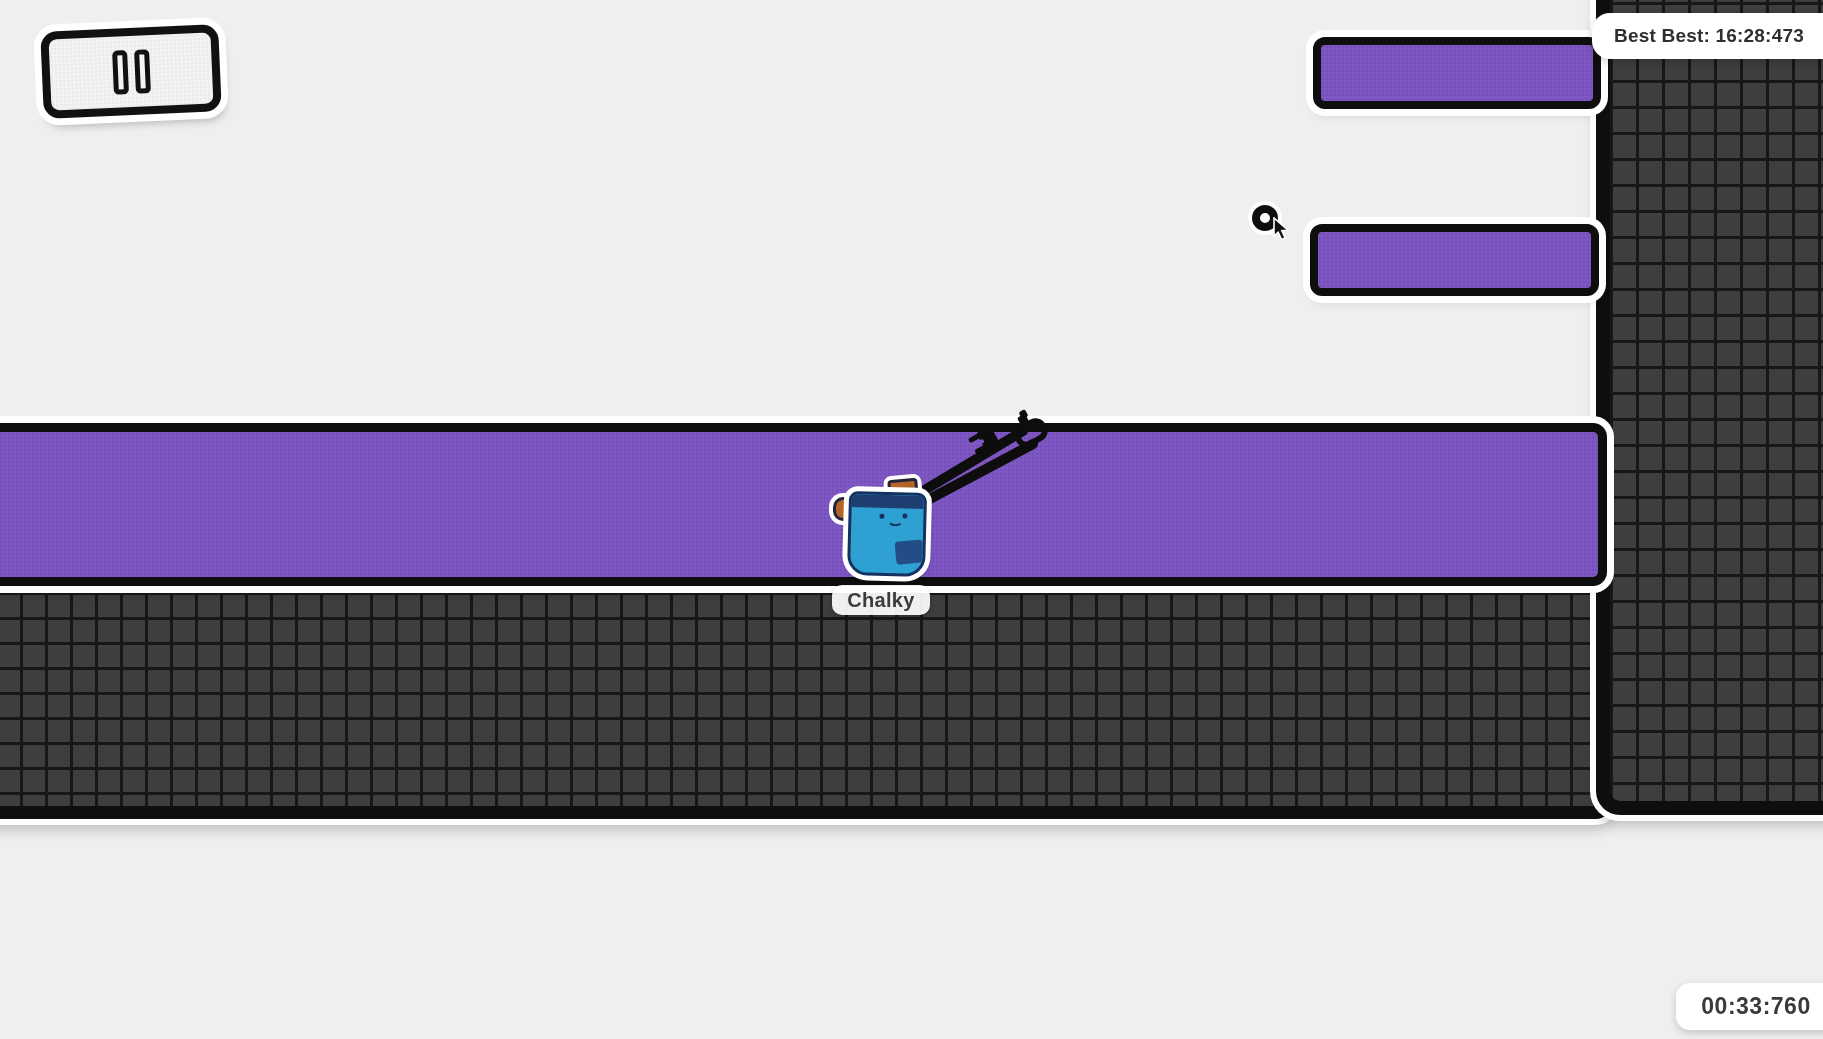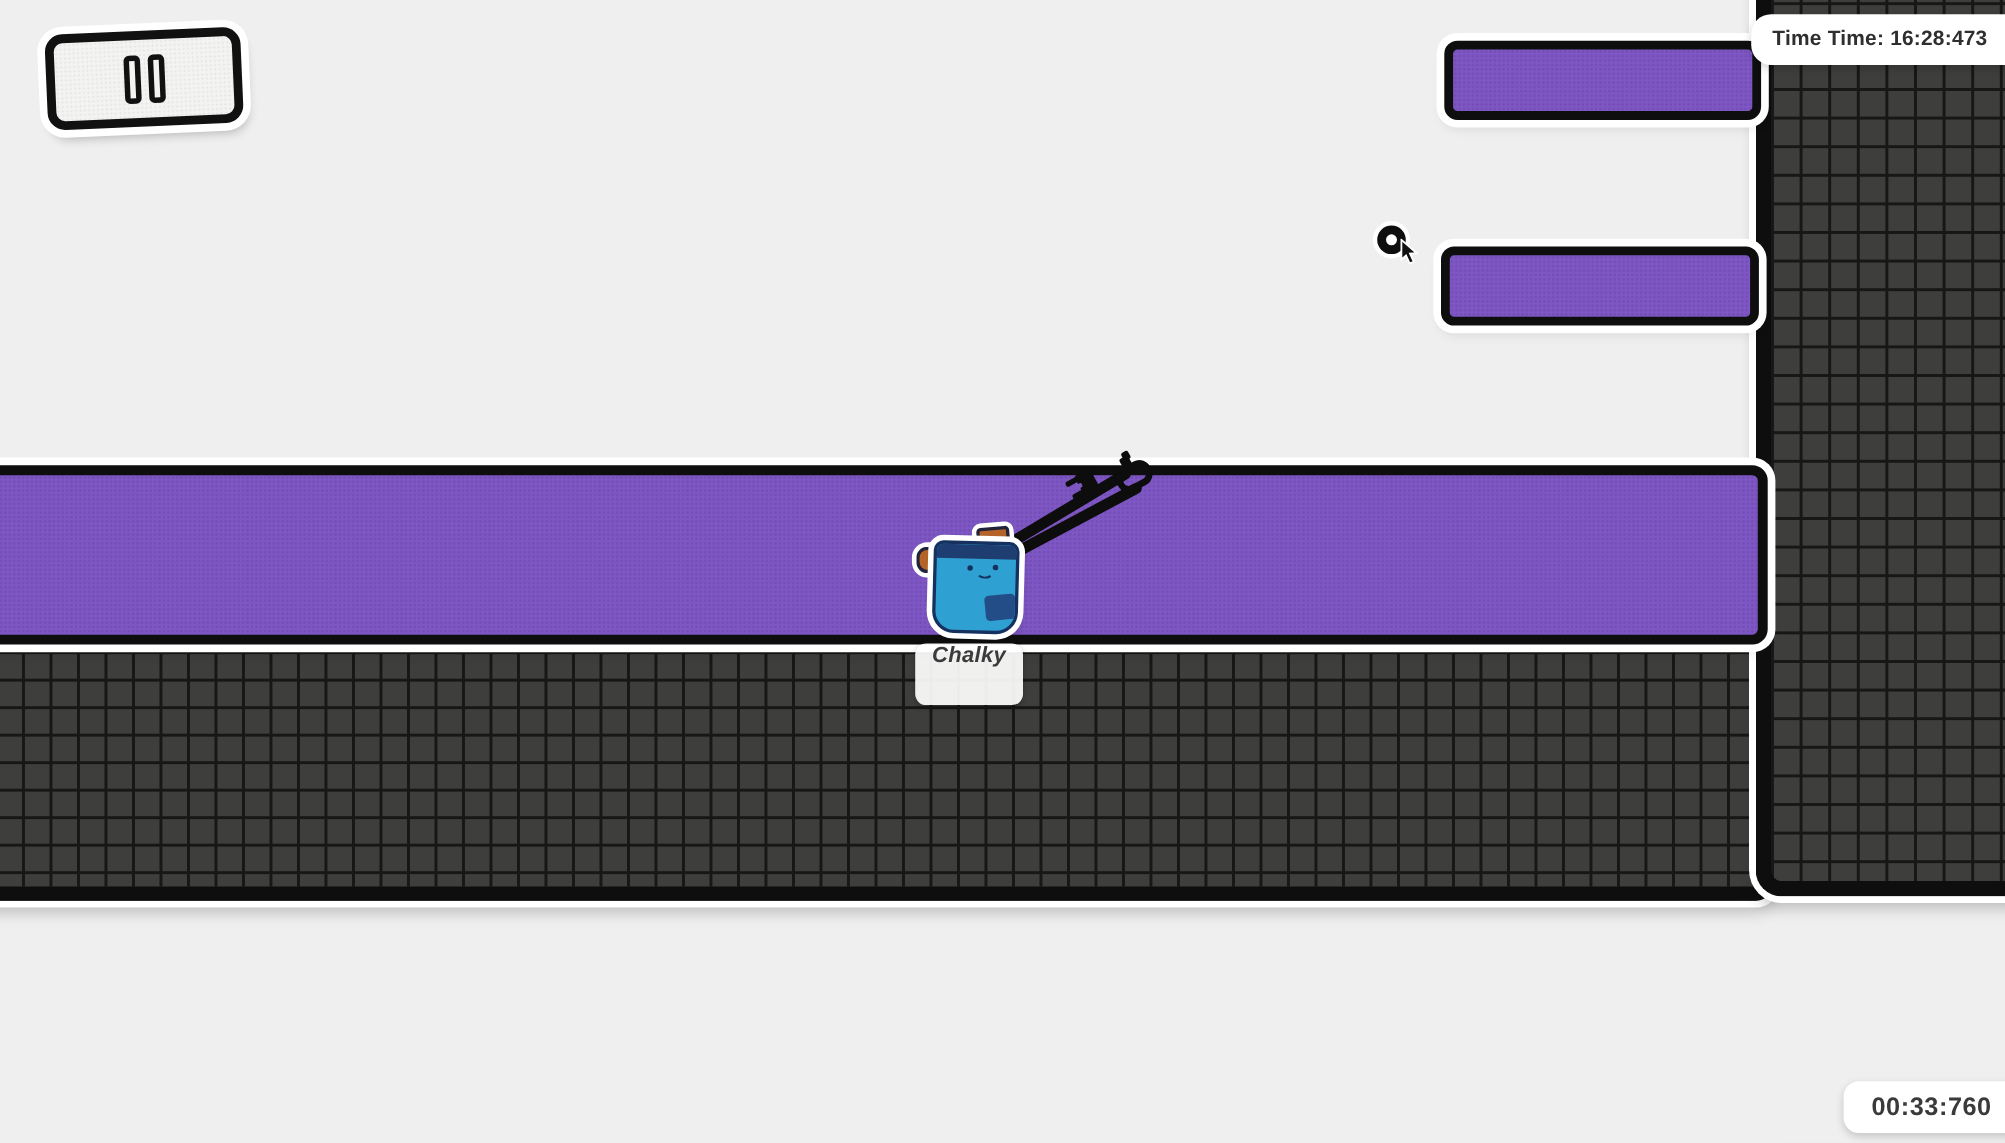--- a/index.html
+++ b/index.html
@@ -96,28 +96,27 @@
     border:2.5px solid transparent; border-bottom-color:#15315f;
     border-radius:50%;
   }
   #chalky .patch{
     position:absolute; left:45px; top:45px; width:28px; height:23px;
     background:#234d87; border-radius:4px; transform:rotate(-7deg);
   }
 
   
   #name-tag{
-    position:absolute; left:832px; top:585px; width:98px; height:56px;
+    position:absolute; left:832px; top:585px; width:98px; height:30px;
     background:rgba(255,255,255,.92);
     border-radius:10px;
-    display:flex; justify-content:center;
+    display:flex; align-items:center; justify-content:center;
     font-size:20px; font-weight:bold; color:#3b3b3b; letter-spacing:.3px;
     box-shadow:0 2px 5px rgba(0,0,0,.25);
     z-index:7;
-    font-style:italic;
   }
 
   
   #grapple-ball{
     position:absolute; left:1252px; top:205px;
     width:10px; height:10px;
     background:#ffffff;
     border:8px solid var(--c-outline-black,#0c0c0c);
     border-radius:50%;
     box-shadow:0 0 0 4px var(--c-sticker-white,#ffffff);
@@ -220,20 +219,20 @@
   </svg>
 
   <button id="pause-button">
     <span class="bars">
       <span class="bar"></span>
       <span class="bar"></span>
     </span>
   </button>
 
   <div id="best-time" class="hud-badge">
-    <span>Time Time: 16:28:473</span>
+    <span>Best Best: 16:28:473</span>
   </div>
 
   <div id="timer" class="hud-badge">
     <span>00:33:760</span>
   </div>
 
 </div>
 
 </body></html>

